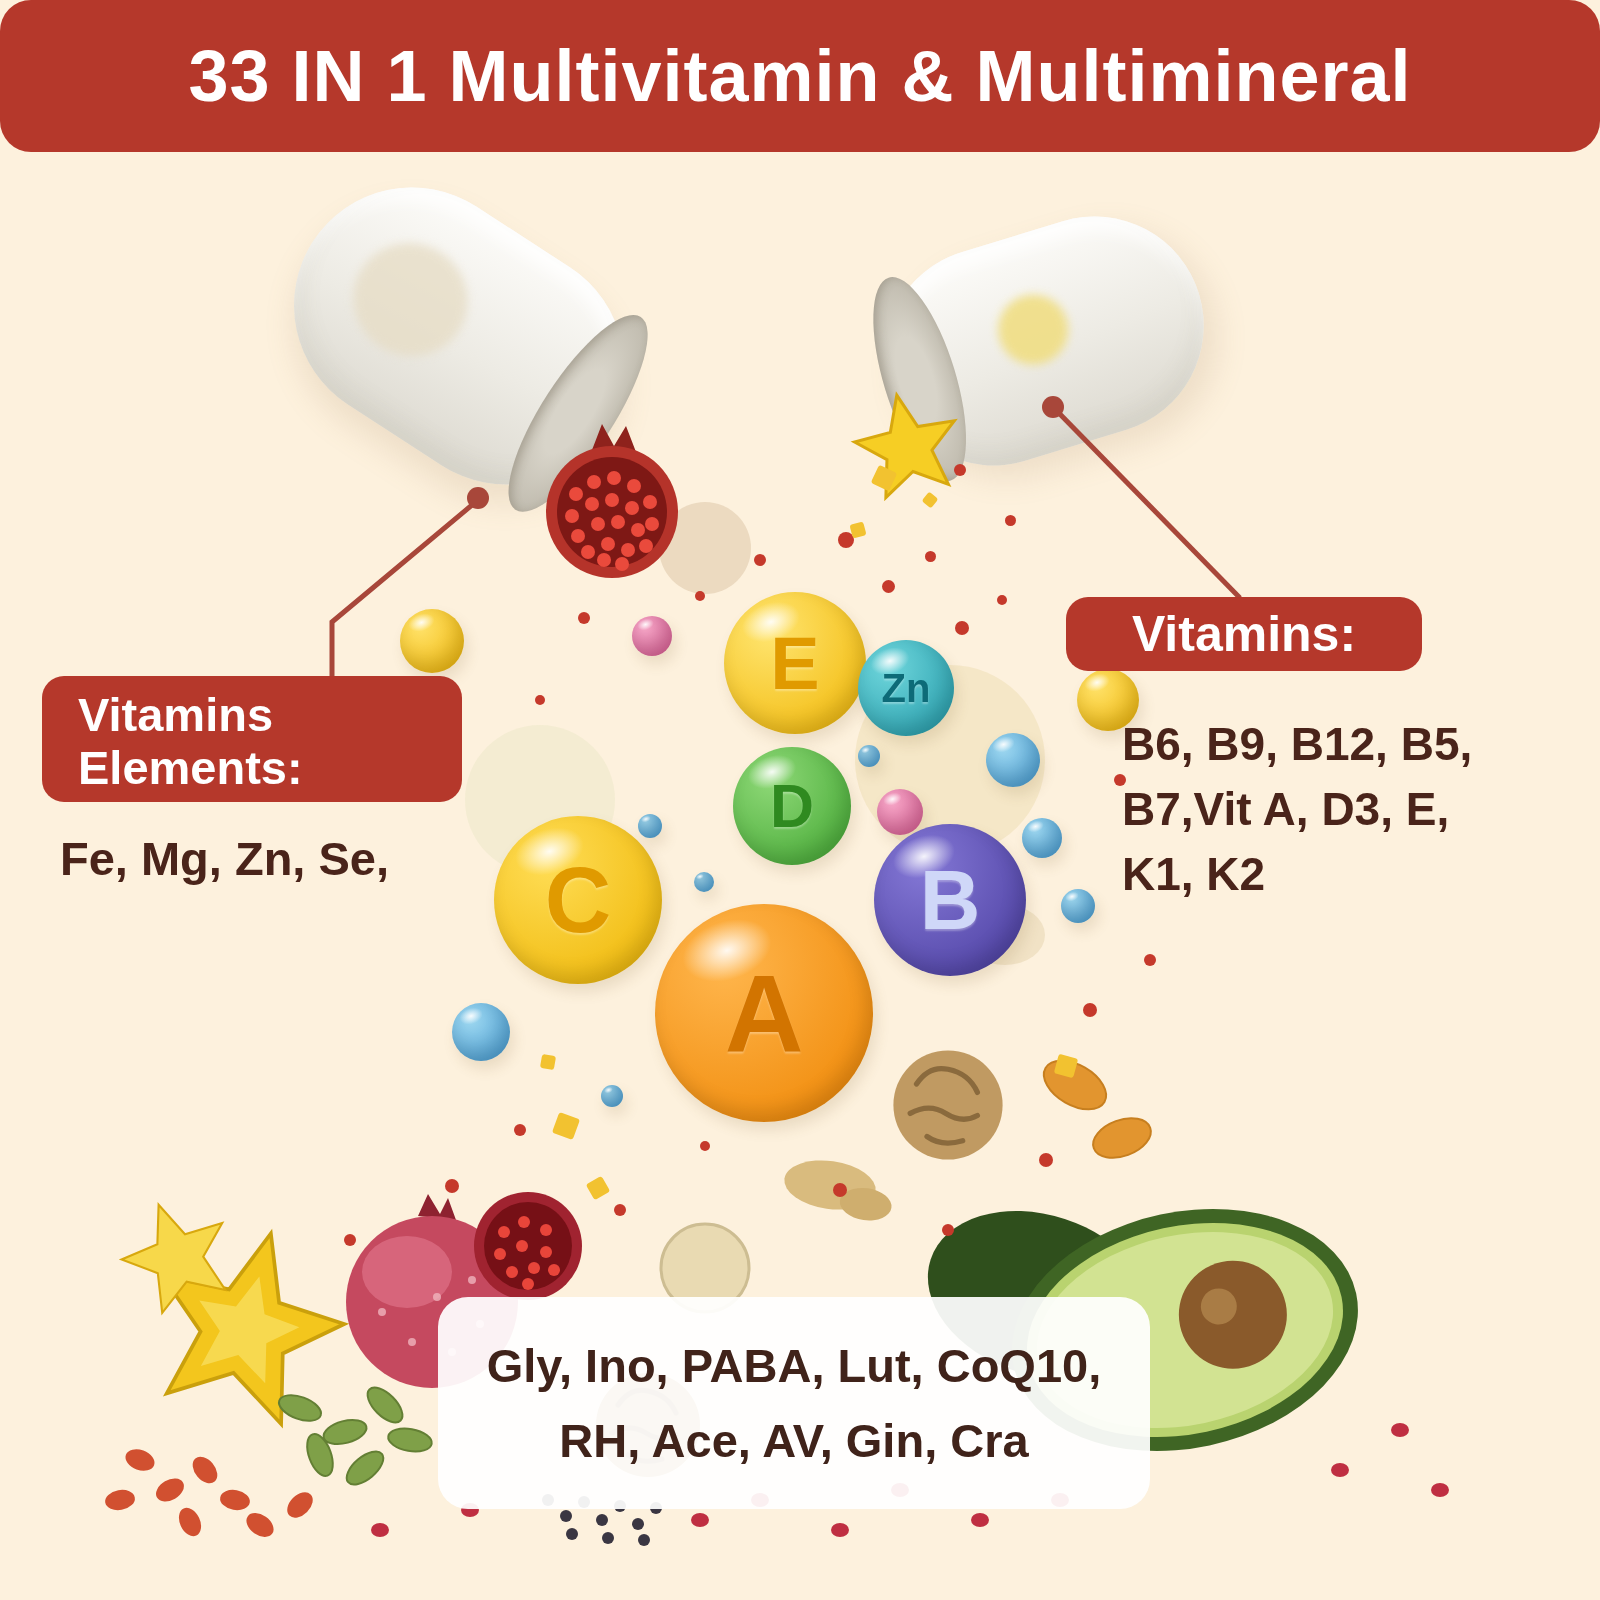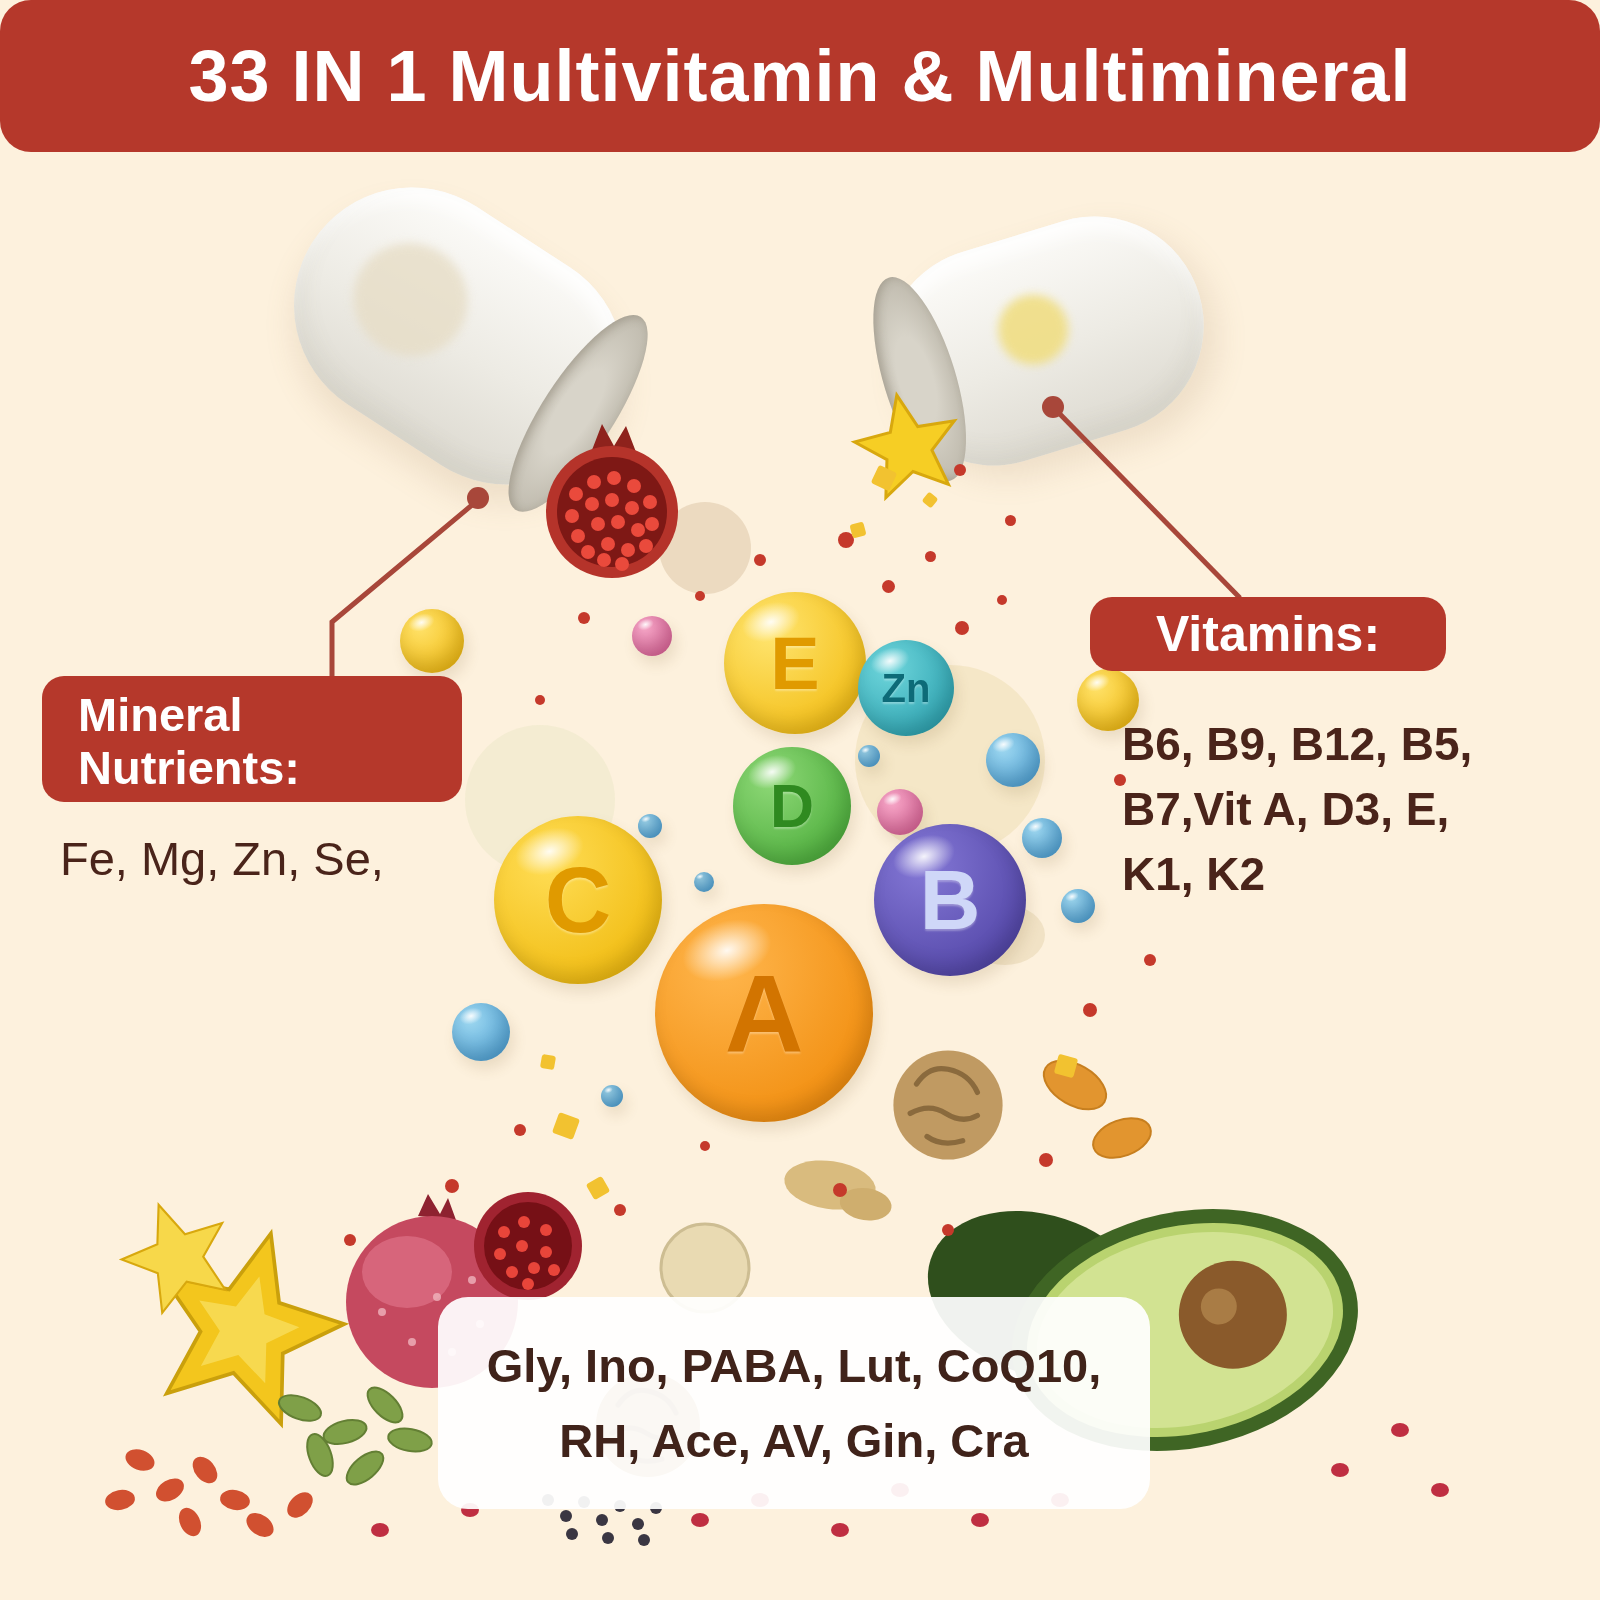--- a/index.html
+++ b/index.html
@@ -31,22 +31,22 @@
   .capsule-left{left:285px;top:218px;width:348px;height:236px;transform:rotate(33deg);}
   .capsule-left .mouth{right:-4px;}
   .capsule-right{left:882px;top:232px;width:324px;height:218px;transform:rotate(-17deg);}
   .capsule-right .mouth{left:-4px;}
   .inner-blob{position:absolute;border-radius:50%;filter:blur(5px);}
 
   
   .callout-box{position:absolute;background:#b5382b;border-radius:22px;color:#ffffff;font-weight:700;z-index:6;}
   .mineral-box{left:42px;top:676px;width:420px;height:126px;padding:12px 0 0 36px;box-sizing:border-box;
                font-size:47px;line-height:53px;}
-  .mineral-body{position:absolute;left:60px;top:816px;z-index:6;font-size:47px;font-weight:400;color:#4a241a;line-height:86px;}
-  .vitamins-box{left:1066px;top:597px;width:356px;height:74px;display:flex;align-items:center;justify-content:center;font-size:50px;margin-left:24px;}
+  .mineral-body{position:absolute;left:60px;top:816px;z-index:6;font-size:47px;font-weight:700;color:#4a241a;line-height:86px;}
+  .vitamins-box{left:1066px;top:597px;width:356px;height:74px;display:flex;align-items:center;justify-content:center;font-size:50px;}
   .vitamins-body{position:absolute;left:1122px;top:712px;z-index:6;font-size:46px;font-weight:700;color:#4a241a;line-height:65px;}
   .other-box{left:545px;top:1226px;width:498px;height:76px;display:flex;align-items:center;justify-content:center;font-size:50px;z-index:7;}
   .other-panel{position:absolute;left:438px;top:1297px;width:712px;height:212px;background:rgba(255,255,255,.93);
                border-radius:30px;z-index:6;display:flex;flex-direction:column;align-items:center;justify-content:center;
                gap:20px;font-size:47px;font-weight:700;color:#40231a;}
 
   
   .bubble{position:absolute;border-radius:50%;display:flex;align-items:center;justify-content:center;
     box-shadow:inset -6px -10px 18px rgba(0,0,0,.14), 4px 8px 14px rgba(120,90,40,.14);}
   .bubble::before{content:"";position:absolute;left:12%;top:8%;width:42%;height:27%;border-radius:50%;
@@ -291,21 +291,21 @@
     </div>
 
   <svg class="layer connector-layer" viewBox="0 0 1600 1600">
     <polyline points="332,688 332,622 478,500" fill="none" stroke="#a8473a" stroke-width="5"></polyline>
     <circle cx="478" cy="498" r="11" fill="#a8473a"></circle>
     <polyline points="1053,407 1240,598" fill="none" stroke="#a8473a" stroke-width="5"></polyline>
     <circle cx="1053" cy="407" r="11" fill="#a8473a"></circle>
   </svg>
 
   <div class="callout-box mineral-box">
-    <div>Mineral Nutrients:</div>
+    <div>Vitamins Elements:</div>
   </div>
   <div class="mineral-body">
     <div>Fe, Mg, Zn, Se,</div>
   </div>
 
   <div class="callout-box vitamins-box">
     <div>Vitamins:</div>
   </div>
   <div class="vitamins-body">
     <div>B6, B9, B12, B5,</div>

